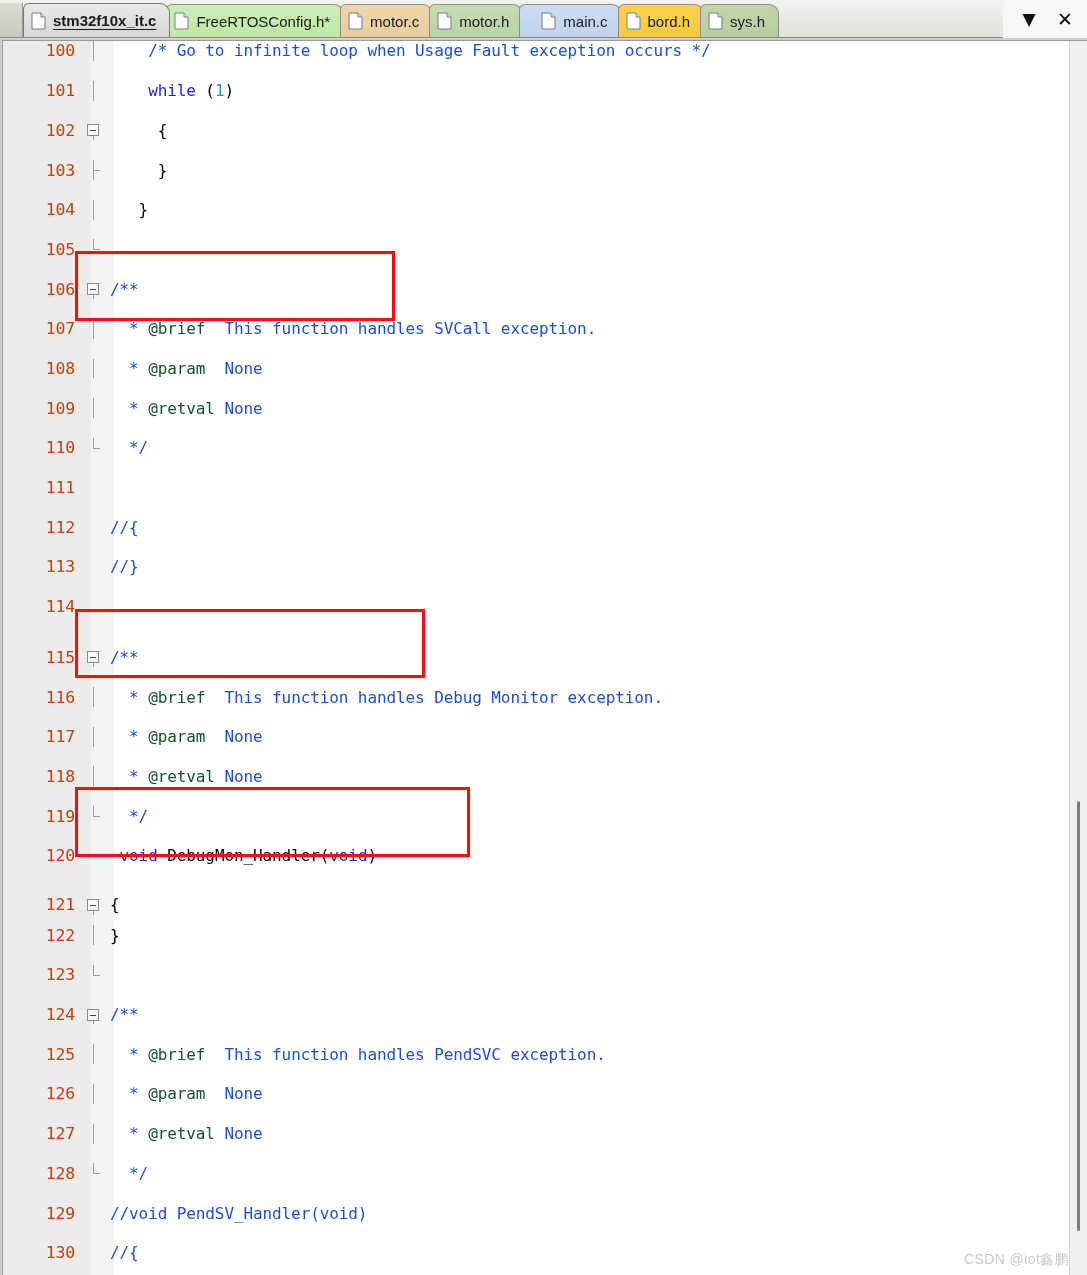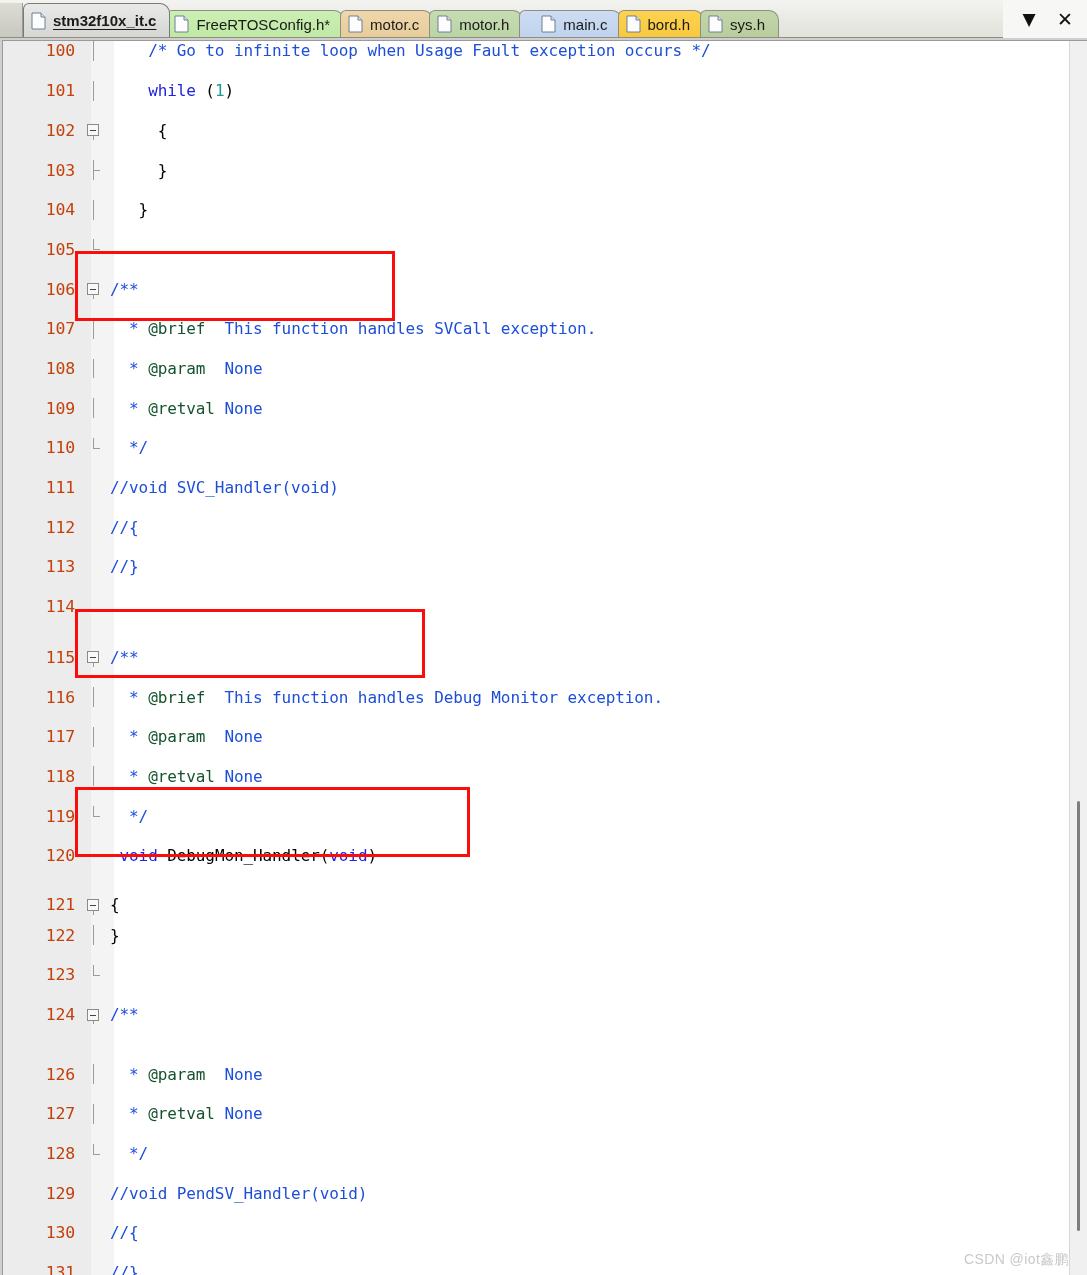--- a/index.html
+++ b/index.html
@@ -19,21 +19,21 @@
     box-sizing:border-box;
   }
   .tabbar-left-notch{
     width:22px;height:34px;
     background:linear-gradient(#dcdcd4,#c8c8c0);
     border-right:1px solid #9a9a92;
     align-self:flex-end;
   }
   .tab{
     position:relative;
-    height:27px;
+    height:33px;
     display:flex;align-items:center;
     padding:0 13px 0 7px;
     margin-right:-4px;
     border:1px solid #8e8e86;
     border-bottom:none;
     border-radius:6px 10px 0 0;
     box-sizing:border-box;
     font-size:15px;
     color:#1a1a1a;
     white-space:nowrap;
@@ -296,34 +296,35 @@
           <div class="row" style="top: 19.85px;"><span class="lnum">101</span><span class="fold"><i class="vline"></i></span><span class="code"><span>    </span><span class="c-kw">while</span><span class="c-id"> (</span><span class="c-num">1</span><span class="c-id">)</span></span></div>
           <div class="row" style="top: 39.7px;"><span class="lnum">102</span><span class="fold"><i class="vline half-bot"></i><i class="box"></i></span><span class="code"><span class="c-id">     {</span></span></div>
           <div class="row" style="top: 59.55px;"><span class="lnum">103</span><span class="fold"><i class="vline"></i><i class="tee"></i></span><span class="code"><span class="c-id">     }</span></span></div>
           <div class="row" style="top: 79.4px;"><span class="lnum">104</span><span class="fold"><i class="vline"></i></span><span class="code"><span class="c-id">   }</span></span></div>
           <div class="row" style="top: 99.25px;"><span class="lnum">105</span><span class="fold"><i class="vline half-top"></i><i class="ell"></i></span><span class="code"><span></span></span></div>
           <div class="row" style="top: 119.1px;"><span class="lnum">106</span><span class="fold"><i class="vline half-bot"></i><i class="box"></i></span><span class="code"><span class="c-cmt">/**</span></span></div>
           <div class="row" style="top: 138.95px;"><span class="lnum">107</span><span class="fold"><i class="vline"></i></span><span class="code"><span class="c-cmt">  * </span><span class="c-tag">@brief</span><span class="c-cmt">  This function handles SVCall exception.</span></span></div>
           <div class="row" style="top: 158.8px;"><span class="lnum">108</span><span class="fold"><i class="vline"></i></span><span class="code"><span class="c-cmt">  * </span><span class="c-tag">@param</span><span class="c-cmt">  None</span></span></div>
           <div class="row" style="top: 178.65px;"><span class="lnum">109</span><span class="fold"><i class="vline"></i></span><span class="code"><span class="c-cmt">  * </span><span class="c-tag">@retval</span><span class="c-cmt"> None</span></span></div>
           <div class="row" style="top: 198.5px;"><span class="lnum">110</span><span class="fold"><i class="vline half-top"></i><i class="ell"></i></span><span class="code"><span class="c-cmt">  */</span></span></div>
-          <div class="row" style="top: 218.35px;"><span class="lnum">111</span><span class="fold"></span><span class="code"><span class="c-cmt">//void SVC_Handler(void)</span></span></div>
+          <div class="row" style="top: 218.35px;"><span class="lnum">111</span><span class="fold"></span></div>
           <div class="row" style="top: 238.2px;"><span class="lnum">112</span><span class="fold"></span><span class="code"><span class="c-cmt">//{</span></span></div>
           <div class="row" style="top: 258.05px;"><span class="lnum">113</span><span class="fold"></span><span class="code"><span class="c-cmt">//}</span></span></div>
           <div class="row" style="top: 277.9px;"><span class="lnum">114</span><span class="fold"></span><span class="code"><span></span></span></div>
           <div class="row" style="top: 297.75px; margin-top: 11px;"><span class="lnum">115</span><span class="fold"><i class="vline half-bot"></i><i class="box"></i></span><span class="code"><span class="c-cmt">/**</span></span></div>
           <div class="row" style="top: 317.6px;"><span class="lnum">116</span><span class="fold"><i class="vline"></i></span><span class="code"><span class="c-cmt">  * </span><span class="c-tag">@brief</span><span class="c-cmt">  This function handles Debug Monitor exception.</span></span></div>
           <div class="row" style="top: 337.45px;"><span class="lnum">117</span><span class="fold"><i class="vline"></i></span><span class="code"><span class="c-cmt">  * </span><span class="c-tag">@param</span><span class="c-cmt">  None</span></span></div>
           <div class="row" style="top: 357.3px;"><span class="lnum">118</span><span class="fold"><i class="vline"></i></span><span class="code"><span class="c-cmt">  * </span><span class="c-tag">@retval</span><span class="c-cmt"> None</span></span></div>
           <div class="row" style="top: 377.15px;"><span class="lnum">119</span><span class="fold"><i class="vline half-top"></i><i class="ell"></i></span><span class="code"><span class="c-cmt">  */</span></span></div>
           <div class="row" style="top: 397px;"><span class="lnum">120</span><span class="fold"></span><span class="code"><span> </span><span class="c-kw">void</span><span class="c-id"> DebugMon_Handler(</span><span class="c-kw">void</span><span class="c-id">)</span></span></div>
           <div class="row" style="top: 426px;"><span class="lnum">121</span><span class="fold"><i class="vline half-bot"></i><i class="box"></i></span><span class="code"><span class="c-id">{</span></span></div>
           <div class="row" style="top: 436.7px;"><span class="lnum">122</span><span class="fold"><i class="vline"></i></span><span class="code"><span class="c-id">}</span></span></div>
           <div class="row" style="top: 456.55px;"><span class="lnum">123</span><span class="fold"><i class="vline half-top"></i><i class="ell"></i></span><span class="code"><span></span></span></div>
           <div class="row" style="top: 476.4px;"><span class="lnum">124</span><span class="fold"><i class="vline half-bot"></i><i class="box"></i></span><span class="code"><span class="c-cmt">/**</span></span></div>
+          <div class="row" style="top: 496.25px;"><span class="lnum">125</span><span class="fold"><i class="vline"></i></span><span class="code"><span class="c-cmt">  * </span><span class="c-tag">@brief</span><span class="c-cmt">  This function handles PendSVC exception.</span></span></div>
           <div class="row" style="top: 516.1px;"><span class="lnum">126</span><span class="fold"><i class="vline"></i></span><span class="code"><span class="c-cmt">  * </span><span class="c-tag">@param</span><span class="c-cmt">  None</span></span></div>
           <div class="row" style="top: 535.95px;"><span class="lnum">127</span><span class="fold"><i class="vline"></i></span><span class="code"><span class="c-cmt">  * </span><span class="c-tag">@retval</span><span class="c-cmt"> None</span></span></div>
           <div class="row" style="top: 555.8px;"><span class="lnum">128</span><span class="fold"><i class="vline half-top"></i><i class="ell"></i></span><span class="code"><span class="c-cmt">  */</span></span></div>
           <div class="row" style="top: 575.65px;"><span class="lnum">129</span><span class="fold"></span><span class="code"><span class="c-cmt">//void PendSV_Handler(void)</span></span></div>
           <div class="row" style="top: 595.5px;"><span class="lnum">130</span><span class="fold"></span><span class="code"><span class="c-cmt">//{</span></span></div>
           <div class="row" style="top: 615.35px;"><span class="lnum">131</span><span class="fold"></span><span class="code"><span class="c-cmt">//}</span></span></div>
         </div>
       <div id="annot-host">
           <div class="redbox" style="top: 210.35px; height: 69.55px; left: 72px; width: 320px;"></div>
           <div class="redbox" style="top: 567.65px; height: 69.55px; left: 72px; width: 350px;"></div>

